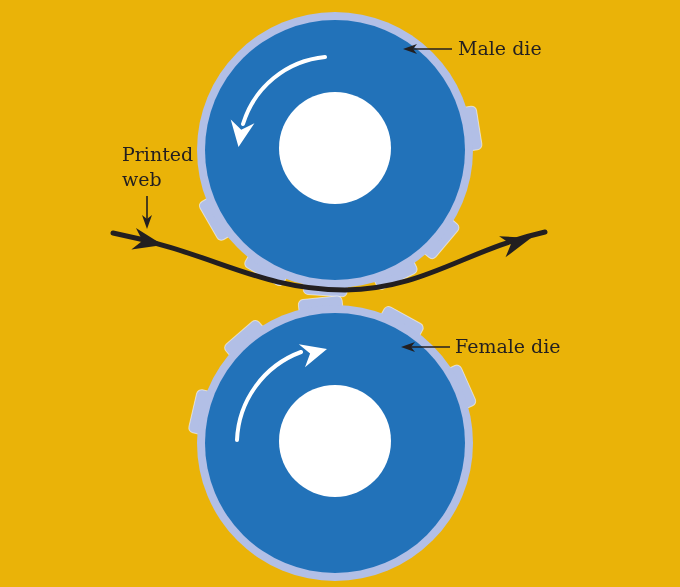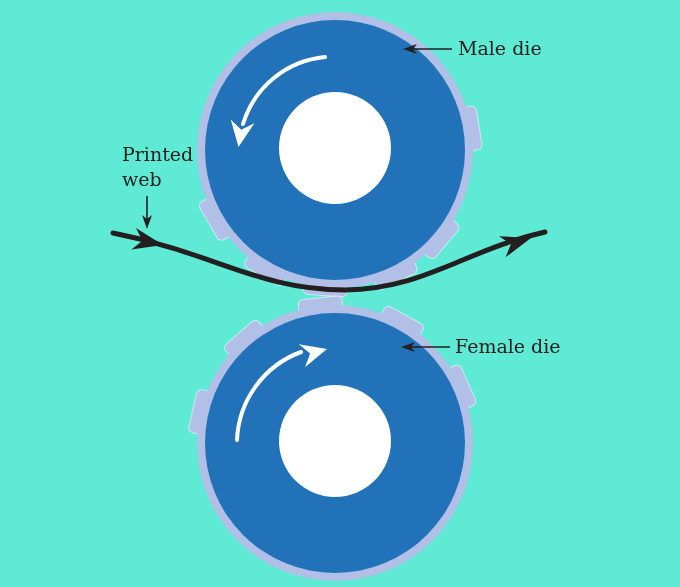--- a/index.html
+++ b/index.html
@@ -4,21 +4,21 @@
 <style>
   html, body {
     margin: 0;
     padding: 0;
     background: #ffffff;
   }
   #stage {
     position: relative;
     width: 680px;
     height: 587px;
-    background: #5eead4;
+    background: #eab308;
     overflow: hidden;
   }
   svg { display: block; }
 
   
   .ring   { fill: #b2bfe6; }
   .tab    { fill: #b2bfe6; stroke: rgba(255,255,255,0.55); stroke-width: 1px; }
   .body   { fill: #2272b9; }
   .hole   { fill: #ffffff; }
 

